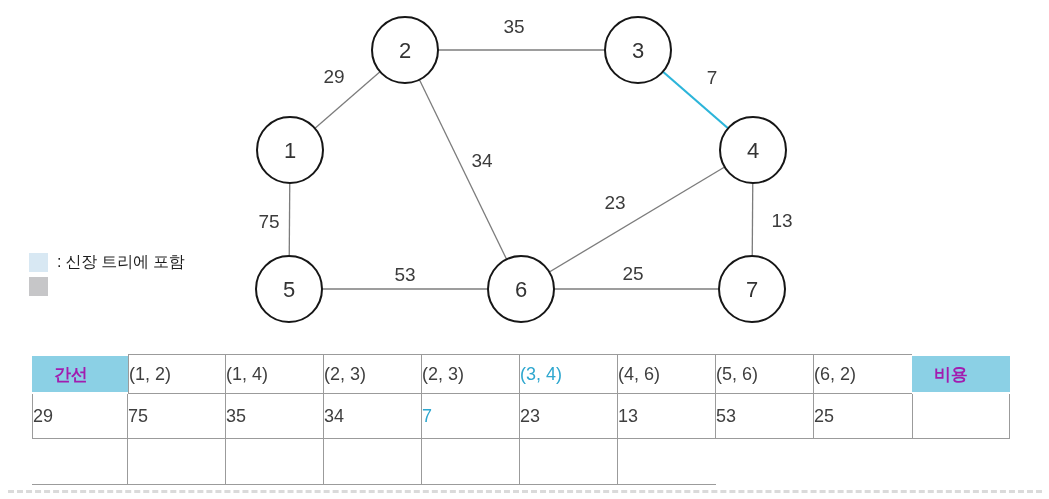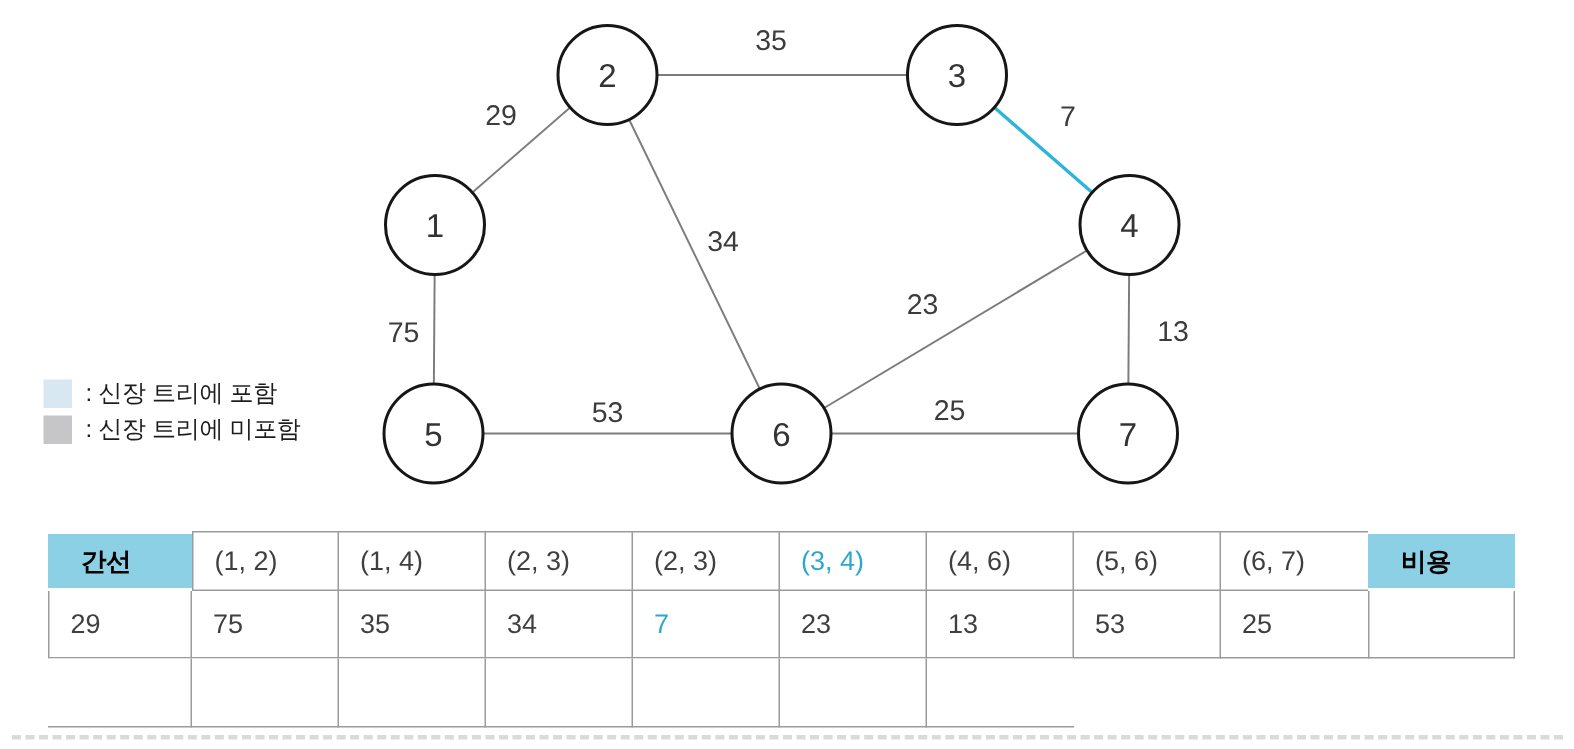--- a/index.html
+++ b/index.html
@@ -19,26 +19,26 @@
   .tbl {
     position: absolute; left: 32px; top: 354px;
     display: grid;
     grid-template-columns: 96px repeat(9, 98px);
     grid-template-rows: 40px 45px 46px;
   }
   .th {
     background: var(--header-bg, #8bd0e5);
     border-top: 2px solid #fff; border-bottom: 2px solid #fff;
     display: flex; align-items: center; padding-left: 22px;
-    font-size: 17px; font-weight: bold; color: #000000; letter-spacing: -0.3px;
+    font-size: 17px; font-weight: bold; color: #a21caf; letter-spacing: -0.3px;
   }
   .td {
     background: #fff;
     border-right: 1px solid #9b9b9b; border-bottom: 1px solid #9b9b9b;
-    display: flex; align-items: center; padding-left: 14px;
+    display: flex; align-items: center; padding-left: 0;
     font-size: 18px; color: #3f3f3f;
   }
   .td.r0 { border-top: 1px solid #9b9b9b; }
   .td.c0 { border-left: 1px solid #9b9b9b; }
   .td.clast { border-right: none; }
   .td.hl { color: var(--hl-text, #2ea7cf); }
 
   .bottom-rule {
     position: absolute; left: 8px; top: 490px; width: 1034px; height: 0;
     border-top: 3px dashed #dadada;
@@ -84,34 +84,33 @@
       <text x="633" y="280" text-anchor="middle" font-size="19" fill="#3c3c3c" font-family="&quot;Liberation Sans&quot;, sans-serif">25</text>
     </svg>
 
   <div class="legend">
     <div class="legend-row">
       <span class="swatch" style="background: rgb(216, 232, 243);"></span>
       <span class="legend-label">: 신장 트리에 포함</span>
     </div>
     <div class="legend-row">
       <span class="swatch" style="background: rgb(198, 198, 200);"></span>
-      <span class="legend-label">: 신장 트리에 미포함</span>
     </div>
   </div>
 
   <div class="tbl" id="edge-table">
       <div class="th">간선</div>
       <div class="td r0 c0">(1, 2)</div>
       <div class="td r0">(1, 4)</div>
       <div class="td r0">(2, 3)</div>
       <div class="td r0">(2, 3)</div>
       <div class="td r0 hl">(3, 4)</div>
       <div class="td r0">(4, 6)</div>
       <div class="td r0">(5, 6)</div>
-      <div class="td r0 clast">(6, 7)</div>
+      <div class="td r0 clast">(6, 2)</div>
       <div class="th">비용</div>
       <div class="td r1 c0">29</div>
       <div class="td r1">75</div>
       <div class="td r1">35</div>
       <div class="td r1">34</div>
       <div class="td r1 hl">7</div>
       <div class="td r1">23</div>
       <div class="td r1">13</div>
       <div class="td r1">53</div>
       <div class="td r1 clast">25</div>

